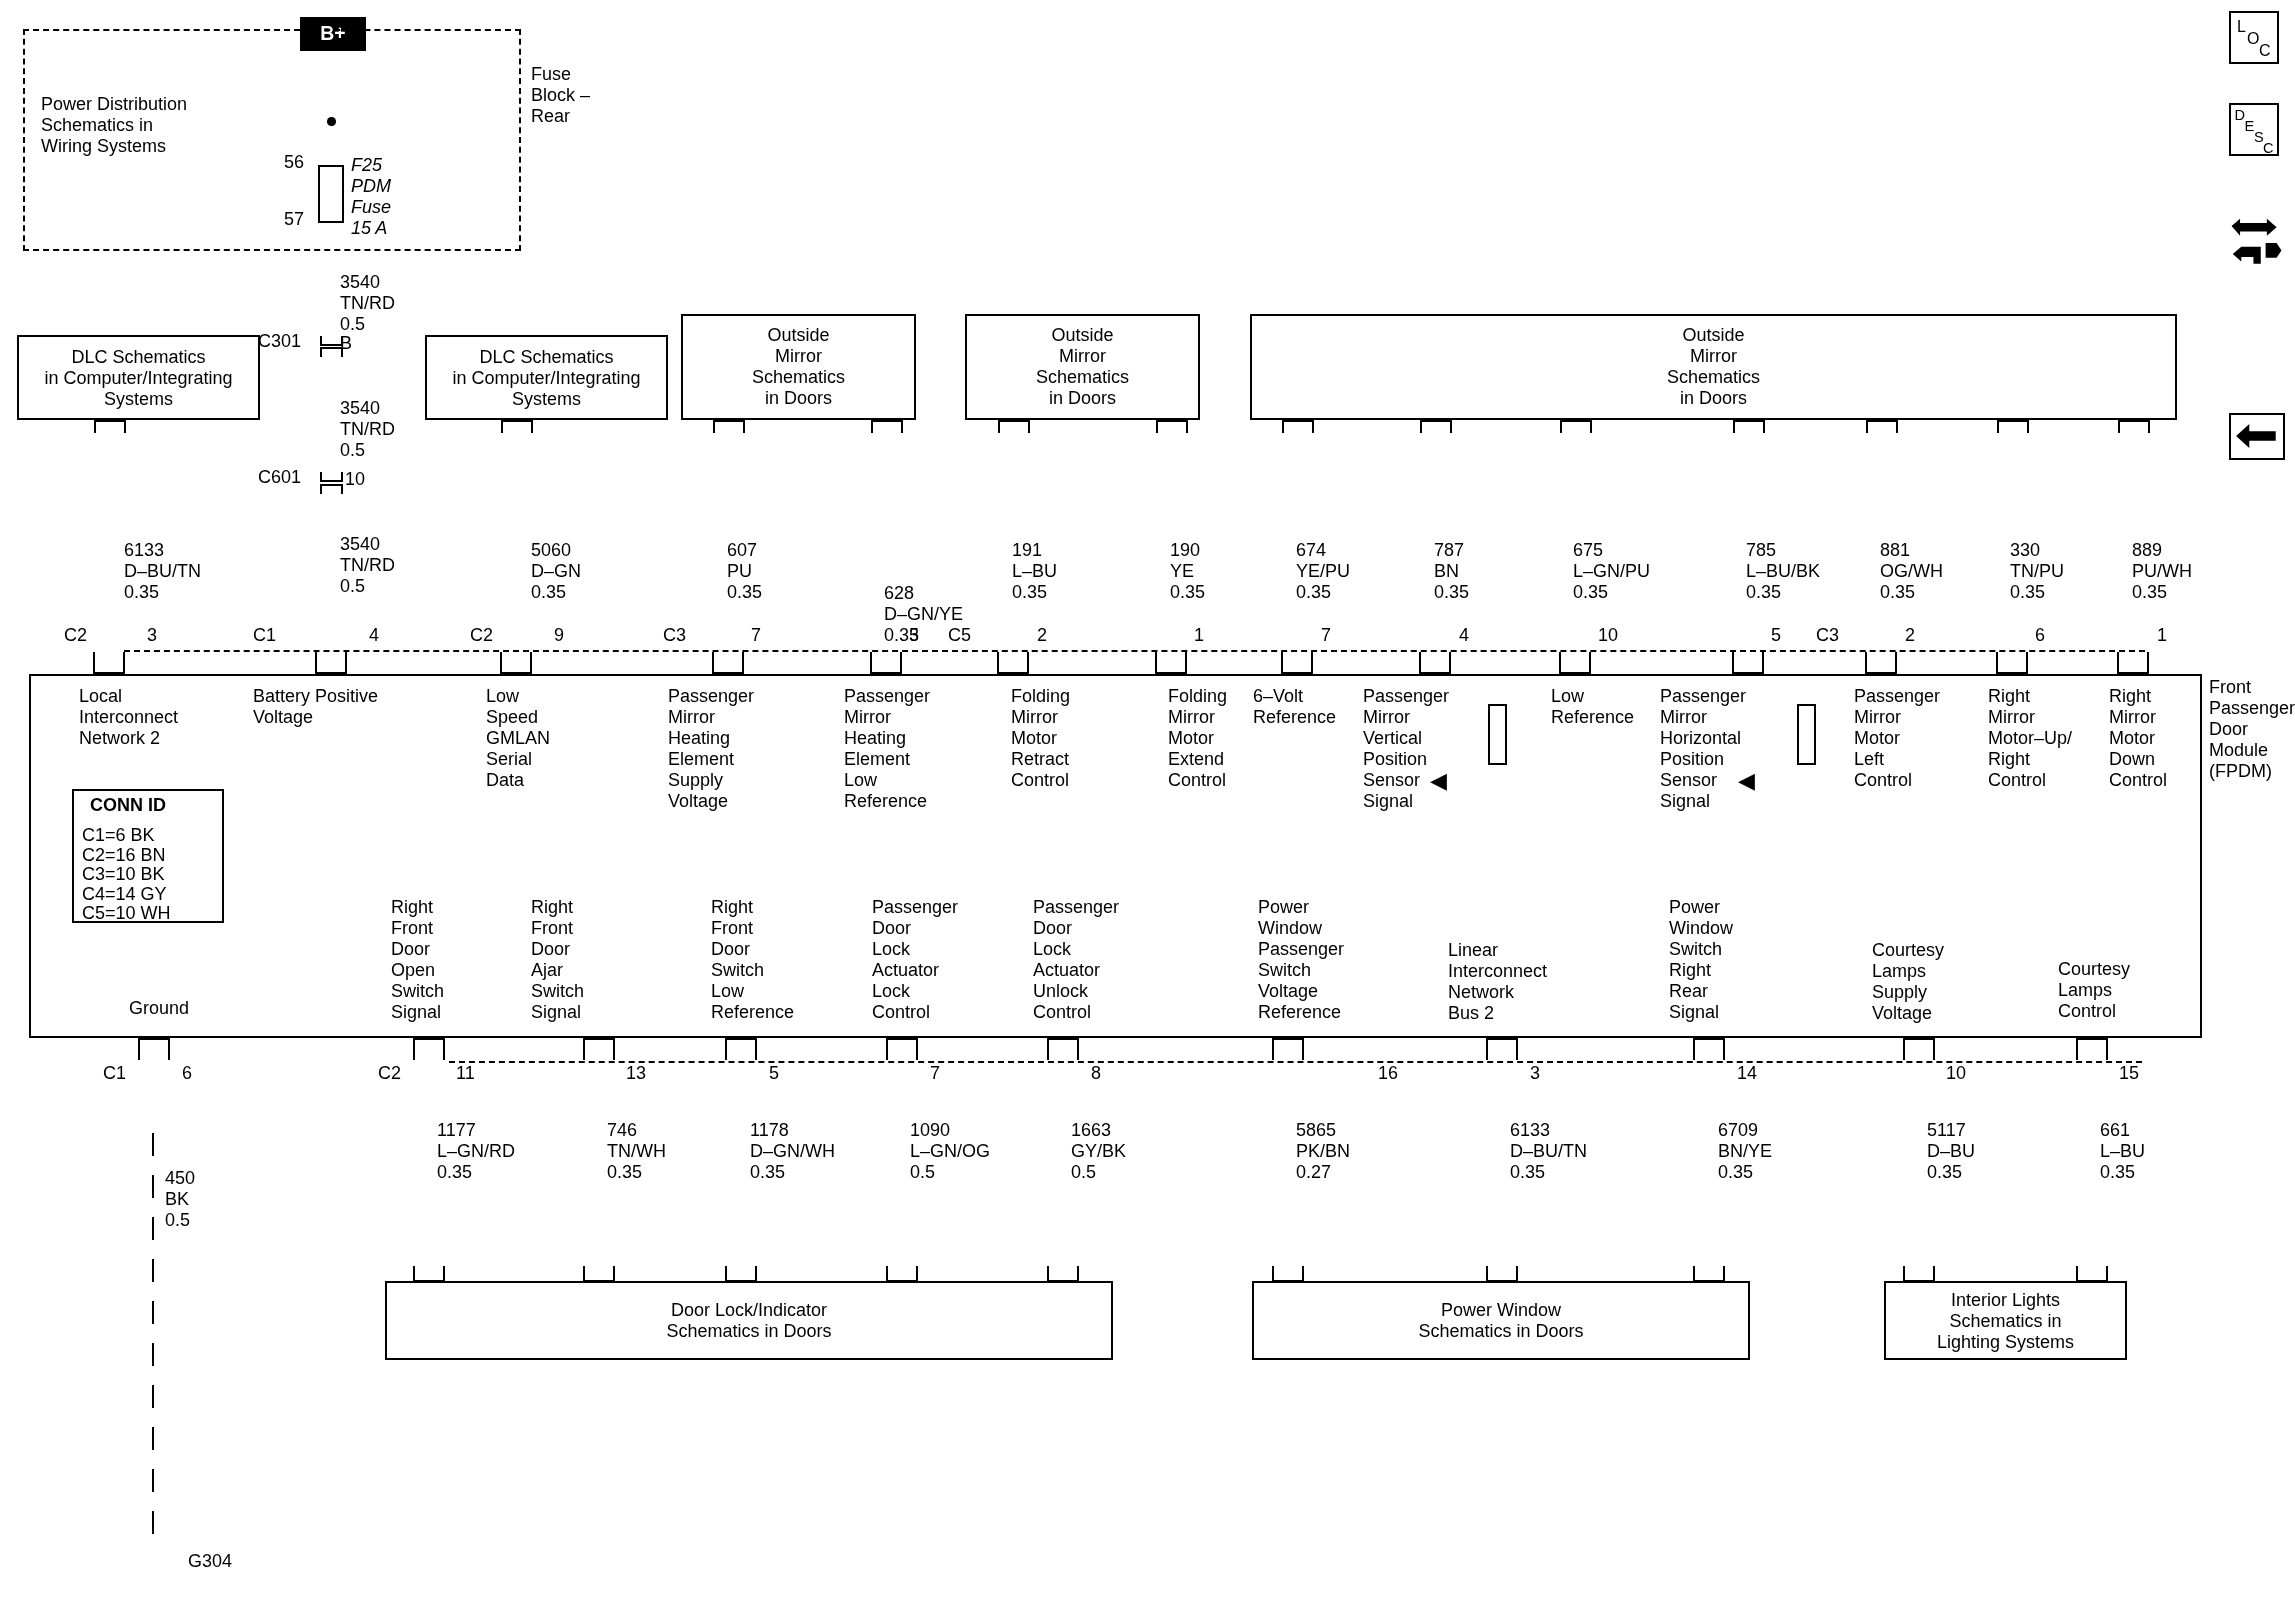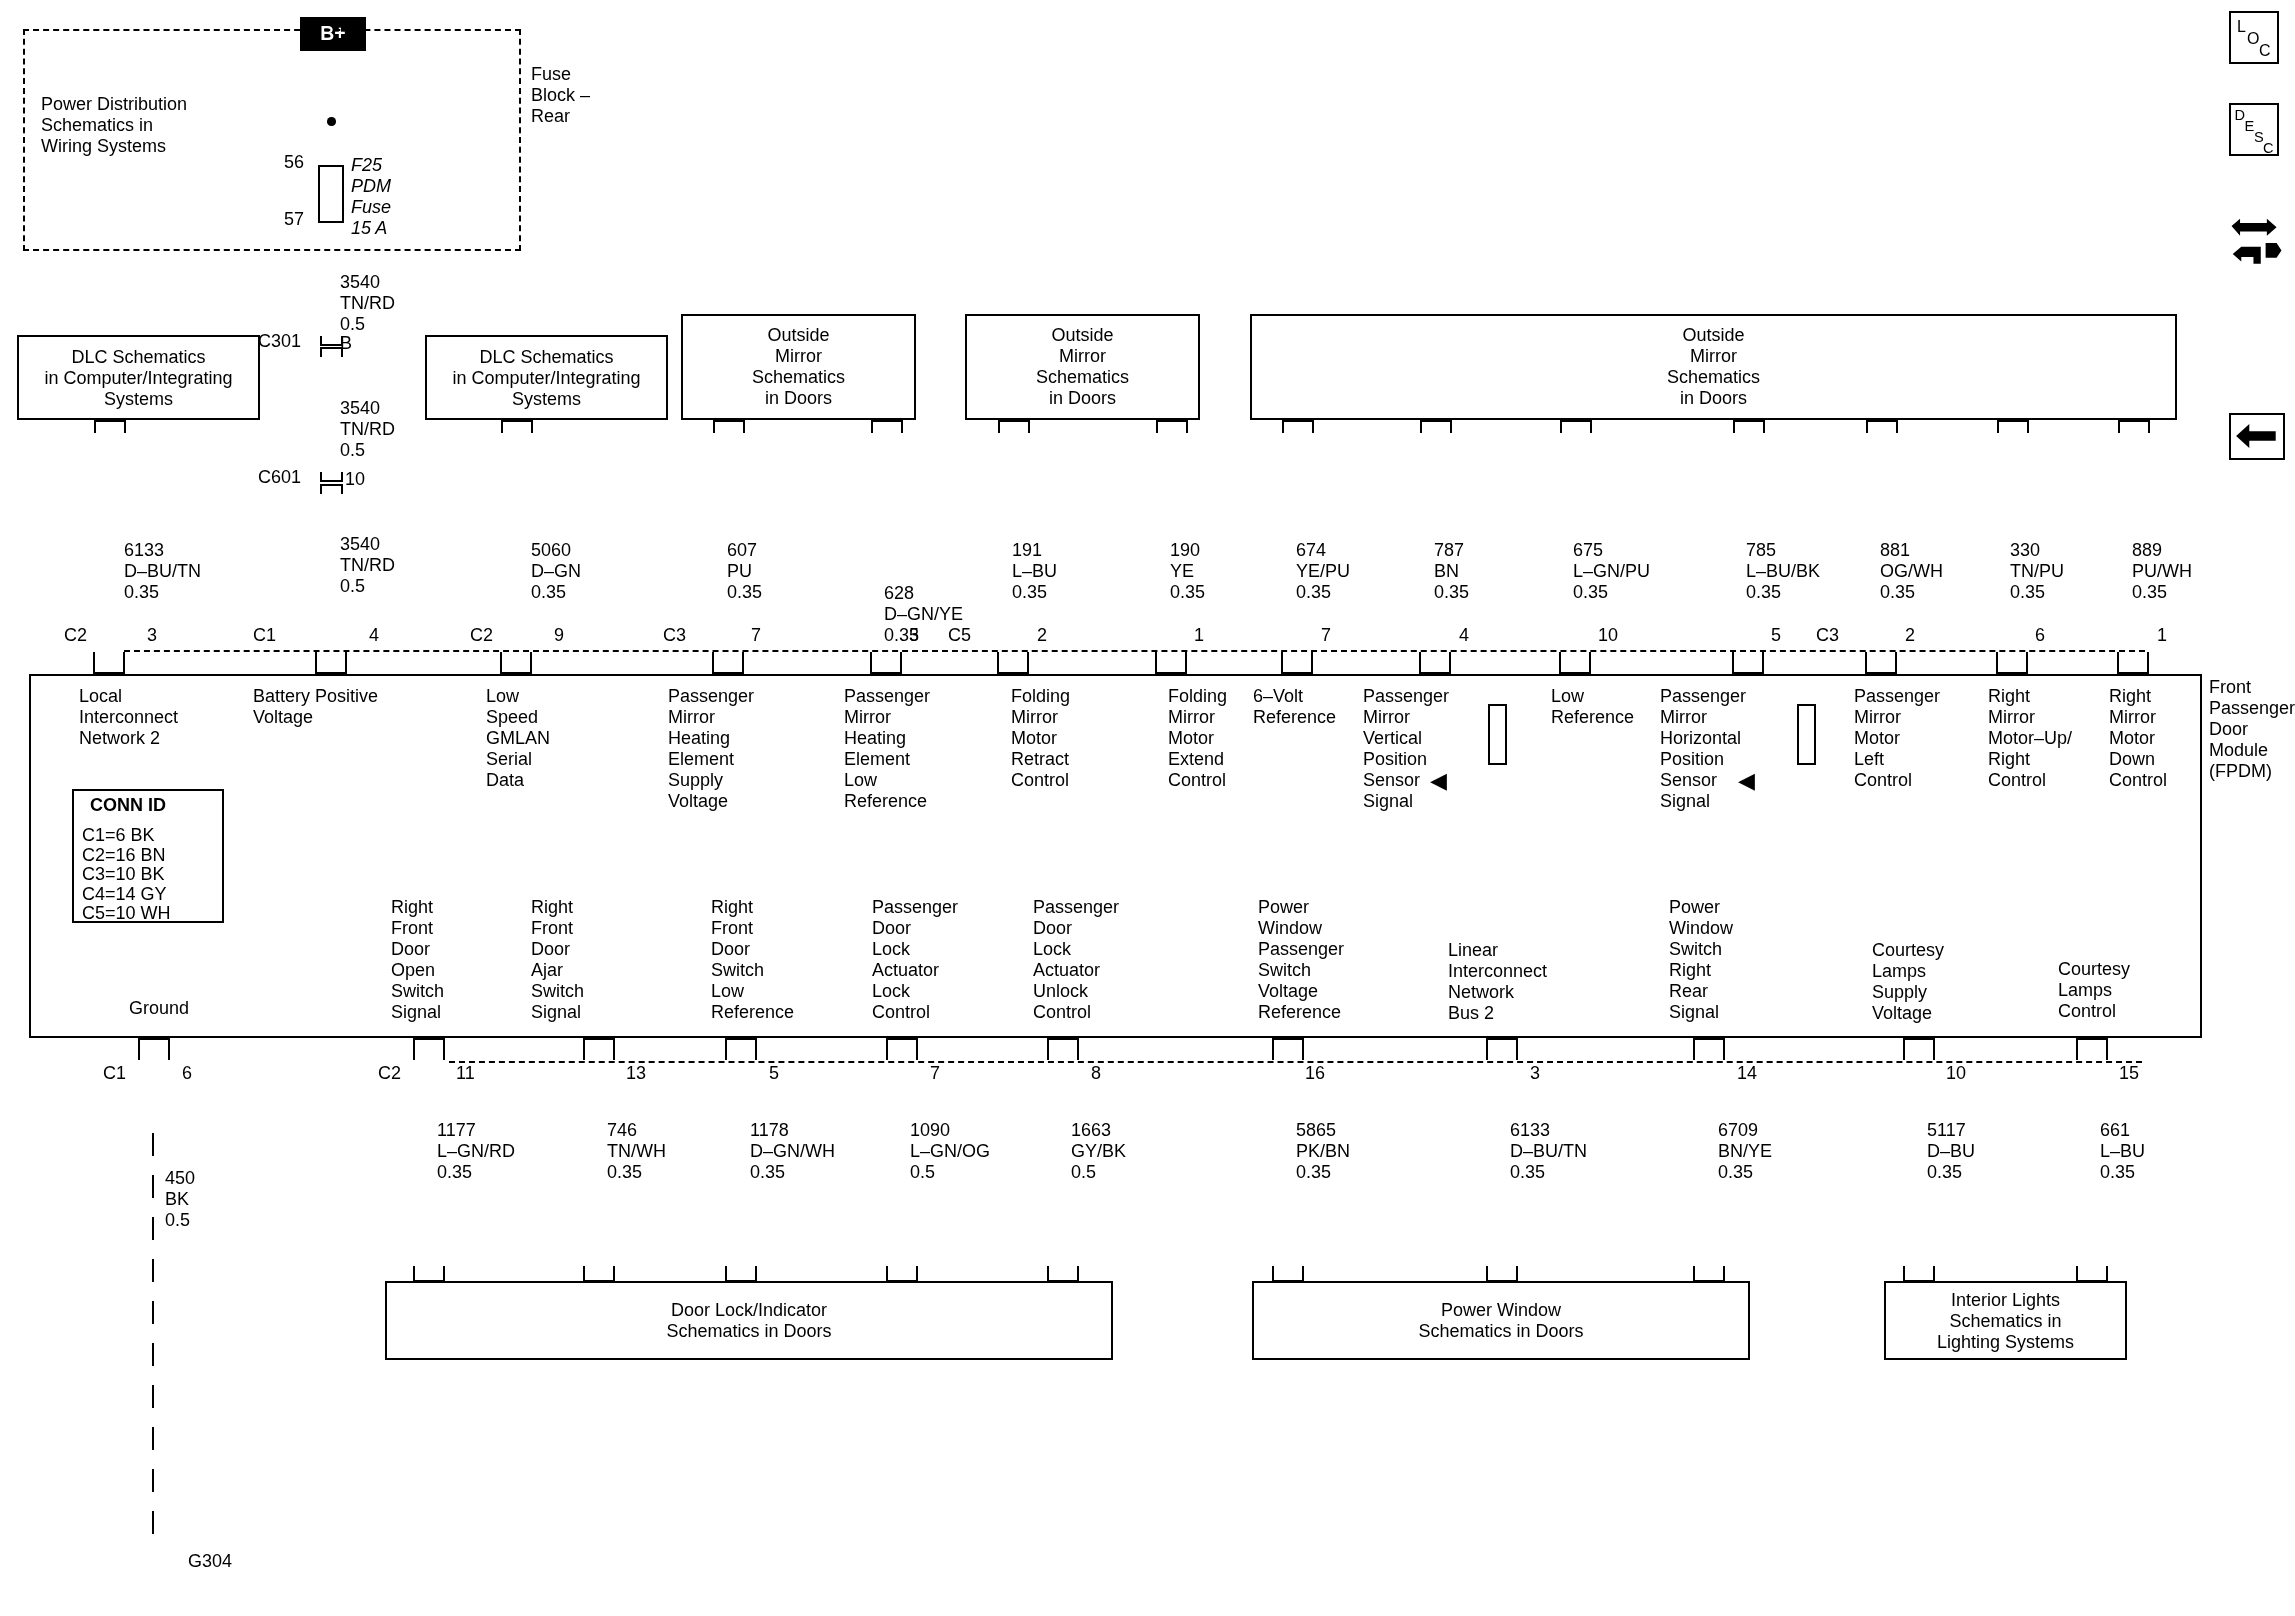--- a/index.html
+++ b/index.html
@@ -473,24 +473,24 @@
   <div class="t" style="left:1071px; top:1120px;">1663
 GY/BK
 0.5</div>
 
   <div class="t" style="left:1258px; top:897px;">Power
 Window
 Passenger
 Switch
 Voltage
 Reference</div>
-  <div class="t" style="left:1305px; top:1063px;">16</div>
+  <div class="t" style="left:1378px; top:1063px;">16</div>
   <div class="t" style="left:1296px; top:1120px;">5865
 PK/BN
-0.35</div>
+0.27</div>
 
   <div class="t" style="left:1448px; top:940px;">Linear
 Interconnect
 Network
 Bus 2</div>
   <div class="t" style="left:1530px; top:1063px;">3</div>
   <div class="t" style="left:1510px; top:1120px;">6133
 D–BU/TN
 0.35</div>
 

